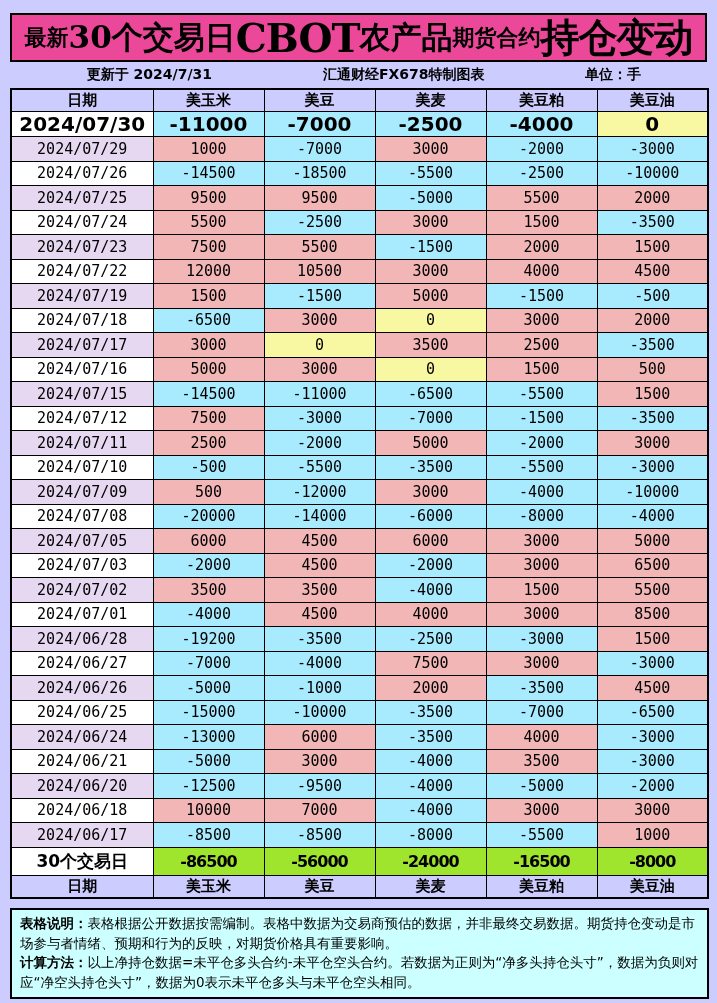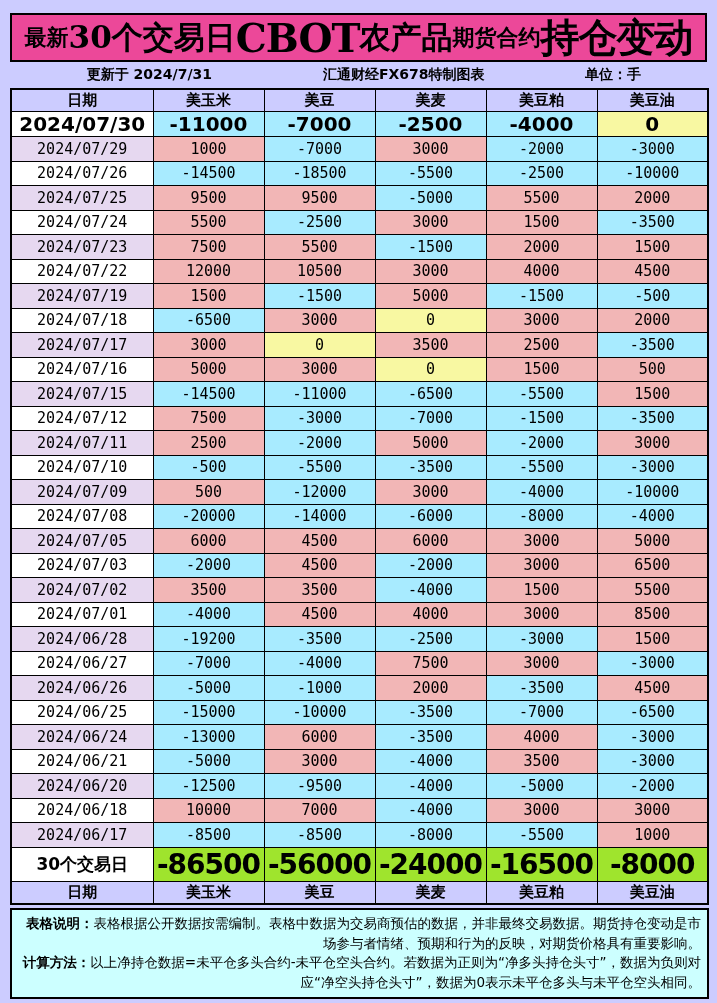--- a/index.html
+++ b/index.html
@@ -51,29 +51,29 @@
     font-weight:bold;font-size:20px;
   }
   td.pos{background:#F2B6B6;}
   td.neg{background:#A8EBFF;}
   td.zero{background:#F8F8A2;}
   tr.summary-row td{height:27px;}
   tr.summary-row td.sum-label{
     background:#FFFFFF;font-size:17px;font-weight:bold;
   }
   tr.summary-row td.sum-val{
-    background:#9FE42D;font-size:28px;font-weight:bold;
+    background:#9FE42D;font-size:16px;font-weight:bold;
     font-family:"DejaVu Sans","Liberation Sans",sans-serif;
     letter-spacing:-1px;
   }
   .note-box{
     position:absolute;left:10px;top:908px;width:681px;
     border:2px solid #000;background:#CCFFFF;
     padding:4px 6px 5px 8px;
-    font-size:13.5px;line-height:1.45;text-align:right;
+    font-size:13.5px;line-height:1.45;
   }
   .note-box p{margin:0;}
   .note-box b{font-weight:bold;}
 </style>
 </head>
 <body>
 
 <div class="title-box" id="title-box">
     <span class="sm">最新</span>
     <span class="md">30个交易日</span>

